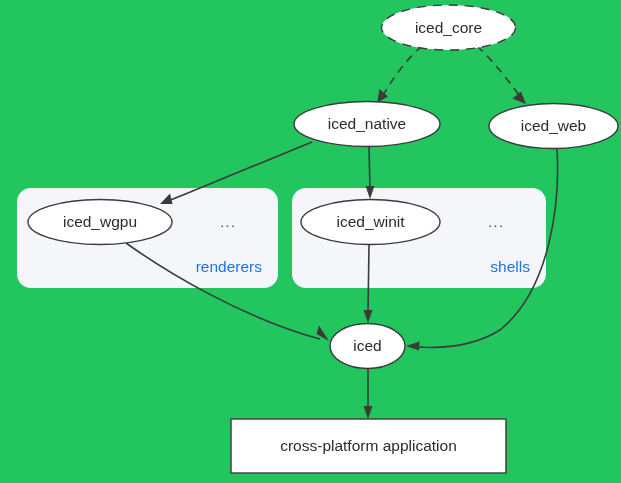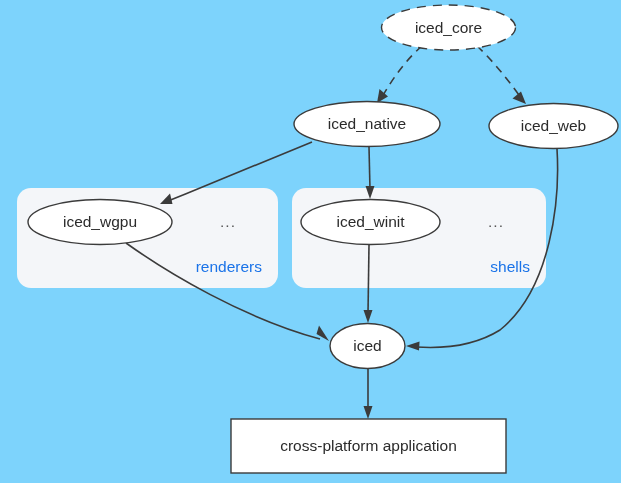--- a/index.html
+++ b/index.html
@@ -7,21 +7,21 @@
     padding: 0;
     background: #ffffff;
   }
   body {
     font-family: "Liberation Sans", sans-serif;
   }
   #diagram-root {
     position: relative;
     width: 621px;
     height: 483px;
-    background: #7dd3fc;
+    background: #22c55e;
     overflow: hidden;
   }
   svg#graph {
     display: block;
     width: 621px;
     height: 483px;
   }
   .node-label {
     font-family: "Liberation Sans", sans-serif;
     font-size: 15.5px;

